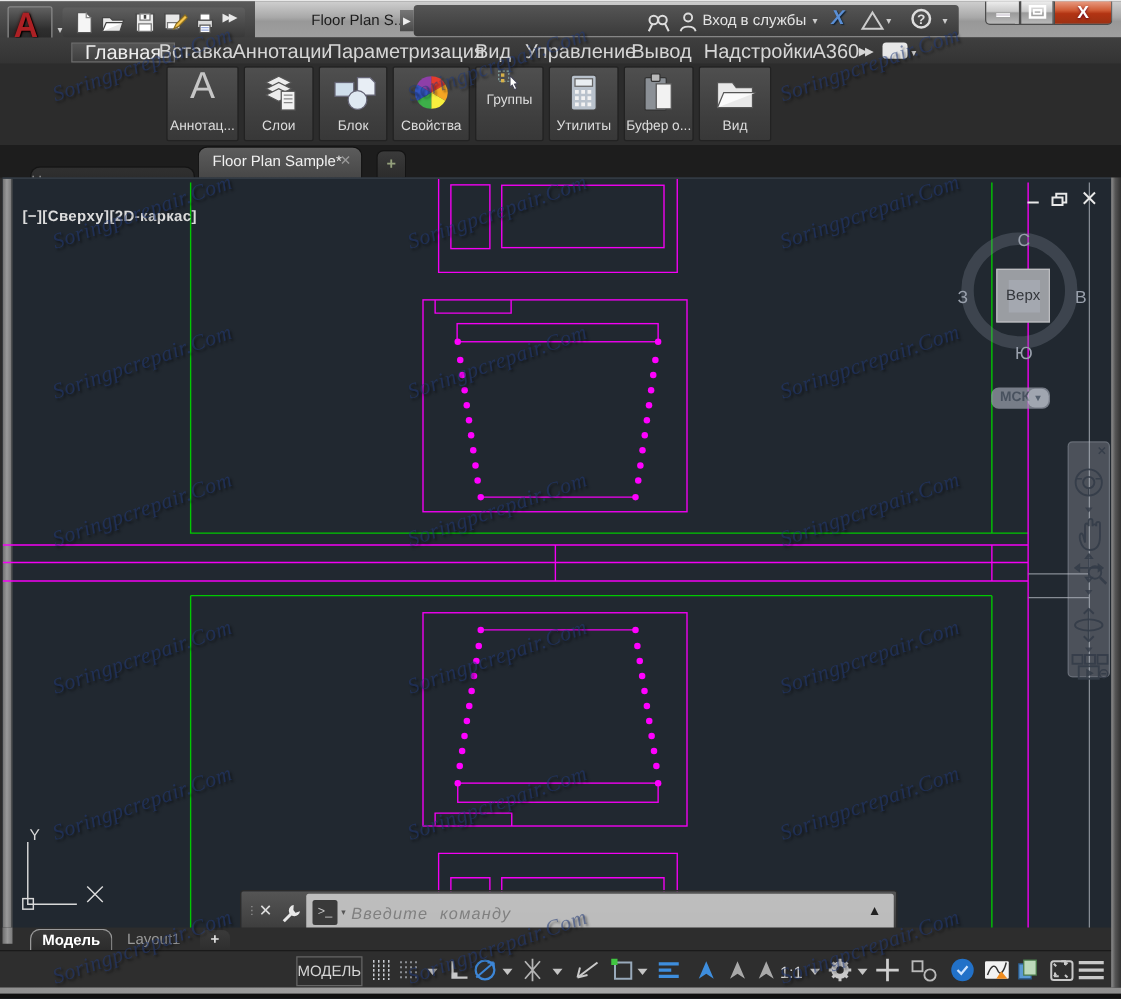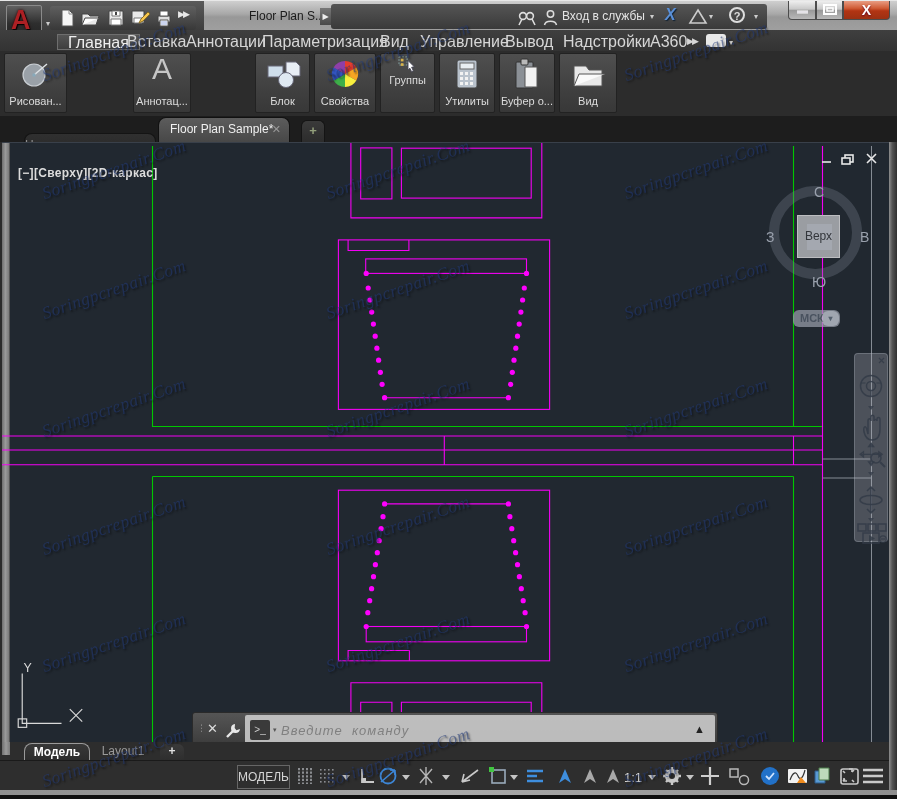--- a/index.html
+++ b/index.html
@@ -149,31 +149,35 @@
     <div class="mtab" style="left:420px">Управление</div>
     <div class="mtab" style="left:505px">Вывод</div>
     <div class="mtab" style="left:563px">Надстройки</div>
     <div class="mtab" style="left:650px">A360</div>
     <div class="mtab" style="left:687px;font-size:9px;letter-spacing:-2px">▶▶</div>
     <div class="abs" style="left:706px;top:4px;width:20px;height:13px;background:#e8e8e8;border-radius:3px"></div>
     <div class="abs" style="left:729px;top:8px;color:#ccc;font-size:8px">▾</div>
   </div>
 
   <div id="ribbon">
-    <div class="panel" style="left:4px;width:63px">
-        <div class="picon"><svg width="34" height="34" viewBox="0 0 34 34">
-            <circle cx="15" cy="17" r="11" fill="#9aa1a8" stroke="#c9ced3" stroke-width="1.2"></circle>
-            <path d="M15 17L28 6" stroke="#dfe3e7" stroke-width="1.4"></path>
-            <rect x="13.5" y="15.5" width="3" height="3" fill="#8ab"></rect>
-          </svg></div>
-        <div class="plabel">Рисован...</div>
-      </div>
     <div class="panel" style="left:133px;width:58px">
         <div class="picon" style="top:-2px;color:#c6c6c6;font-size:30px">A</div>
         <div class="plabel">Аннотац...</div>
+      </div>
+    <div class="panel" style="left:195px;width:56px">
+        <div class="picon"><svg width="36" height="34" viewBox="0 0 36 34">
+            <g fill="#ececec" stroke="#555">
+              <path d="M8 8l10-5 10 5-10 5z"></path>
+              <path d="M8 13l10-5 10 5-10 5z"></path>
+              <path d="M8 18l10-5 10 5-10 5z"></path>
+            </g>
+            <rect x="20" y="15" width="11" height="15" fill="#f2f2f2" stroke="#555"></rect>
+            <path d="M22 18h7M22 21h7M22 24h7" stroke="#888"></path>
+          </svg></div>
+        <div class="plabel">Слои</div>
       </div>
     <div class="panel" style="left:314px;width:62px">
         <div class="picon"><svg width="34" height="34" viewBox="0 0 34 34">
             <g transform="translate(17,16)">
               <path d="M0 0L0 -13A13 13 0 0 1 11.3 -6.5z" fill="#e53c2e"></path>
               <path d="M0 0L11.3 -6.5A13 13 0 0 1 11.3 6.5z" fill="#f6a623"></path>
               <path d="M0 0L11.3 6.5A13 13 0 0 1 0 13z" fill="#f8ef3e"></path>
               <path d="M0 0L0 13A13 13 0 0 1 -11.3 6.5z" fill="#3daf49"></path>
               <path d="M0 0L-11.3 6.5A13 13 0 0 1 -11.3 -6.5z" fill="#3457c4"></path>
               <path d="M0 0L-11.3 -6.5A13 13 0 0 1 0 -13z" fill="#8e3fa8"></path>

